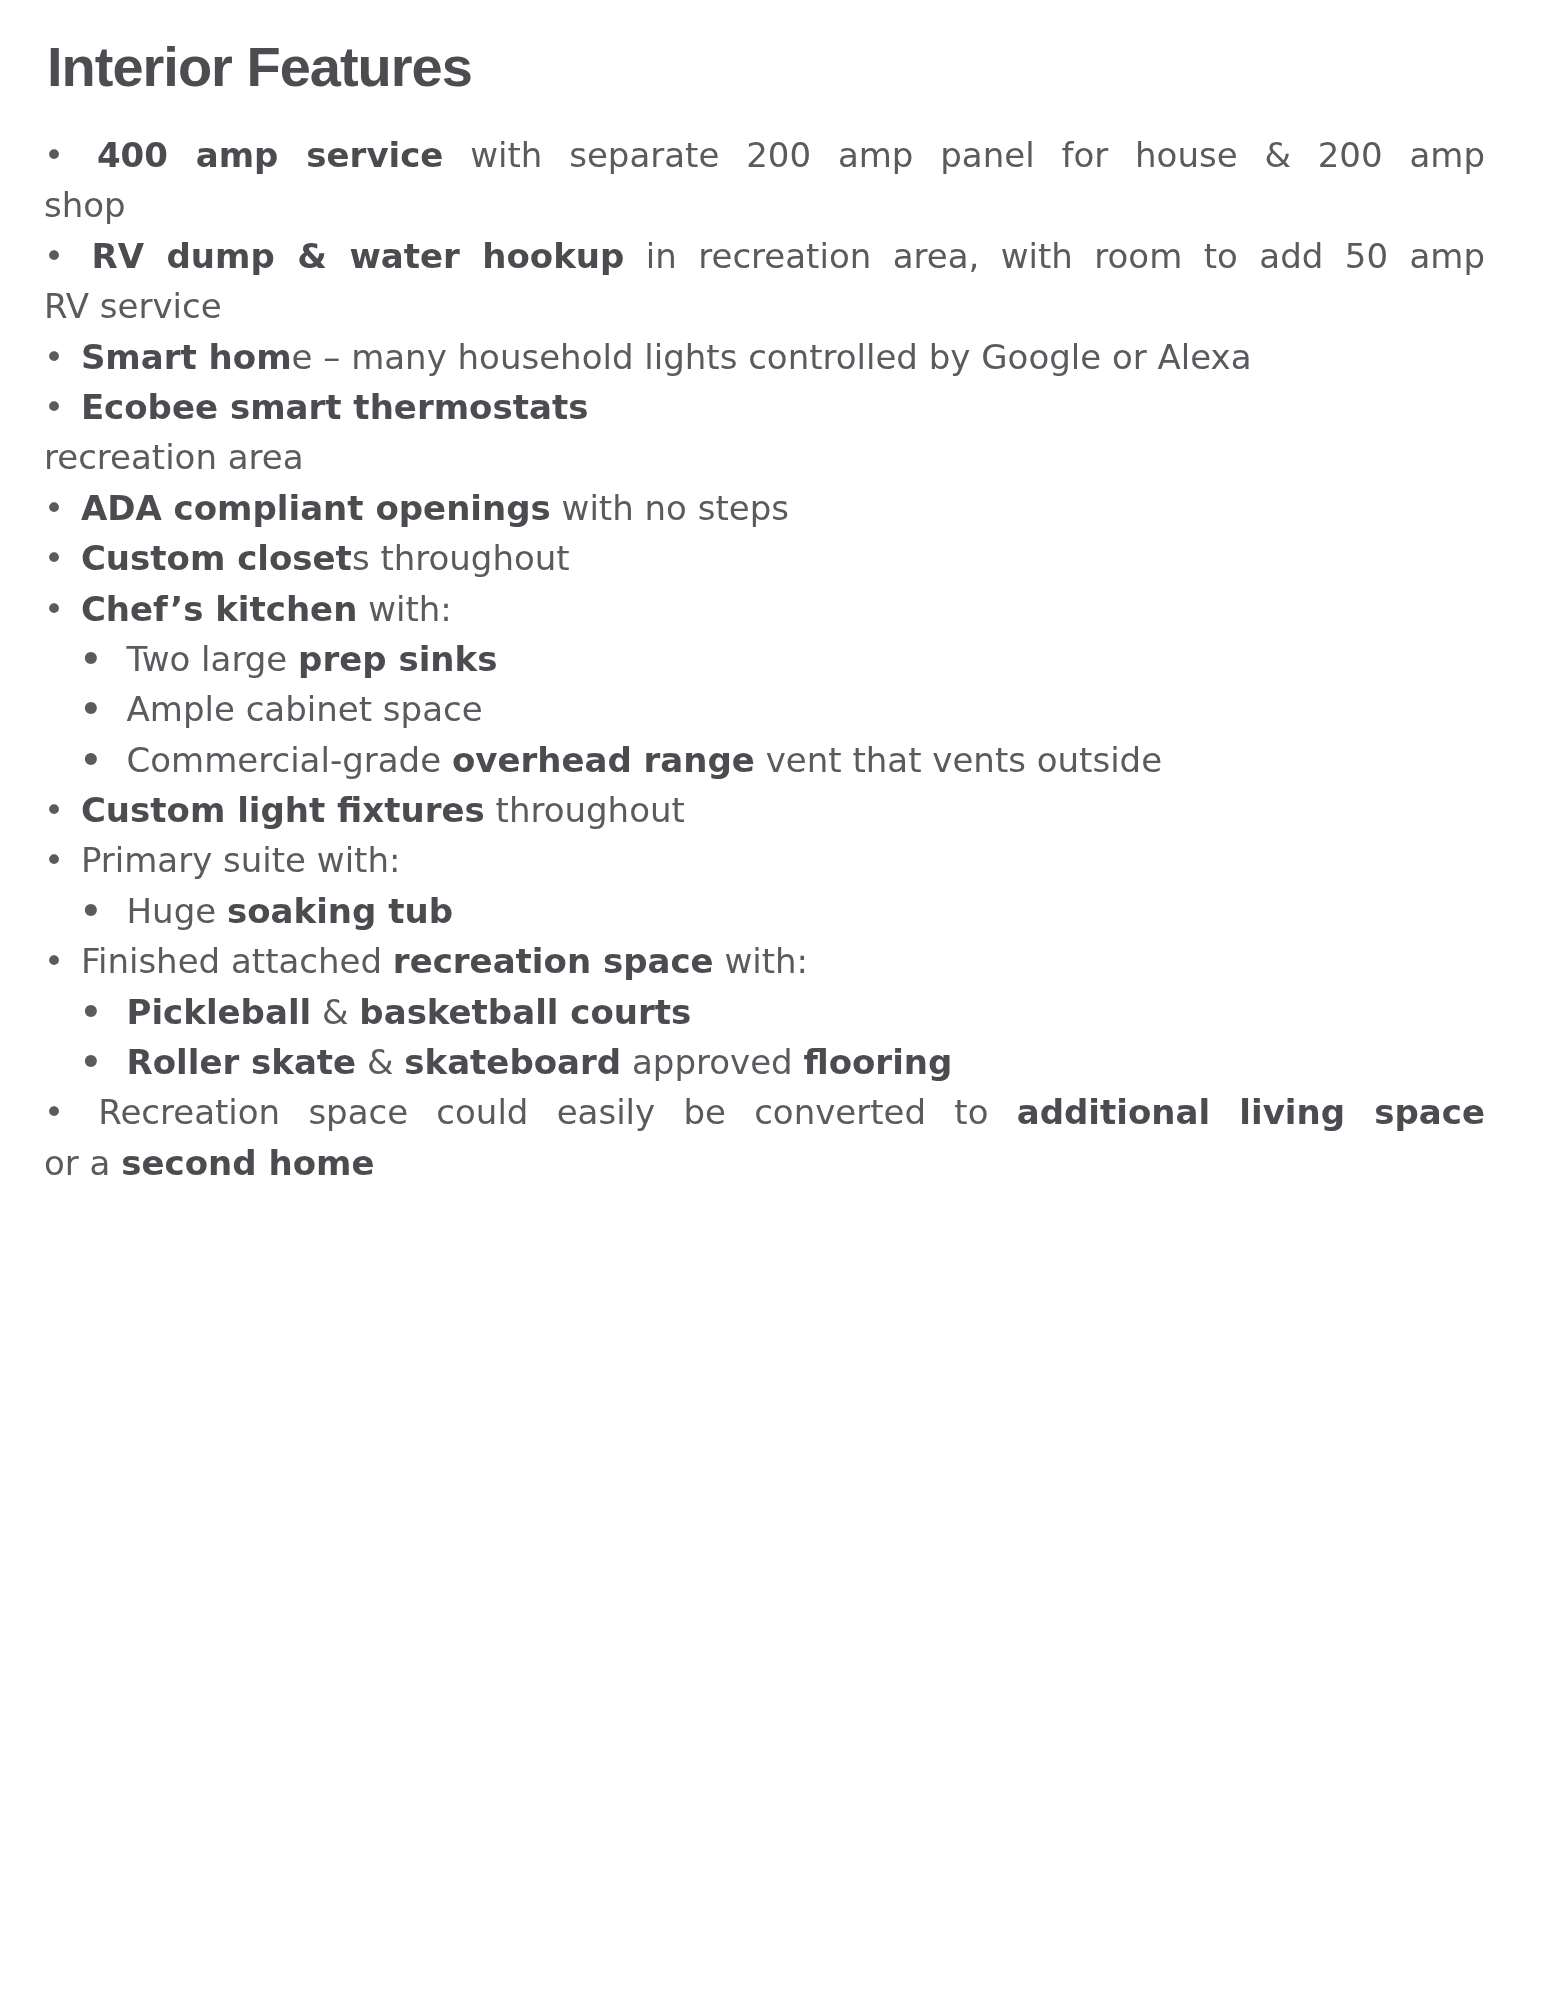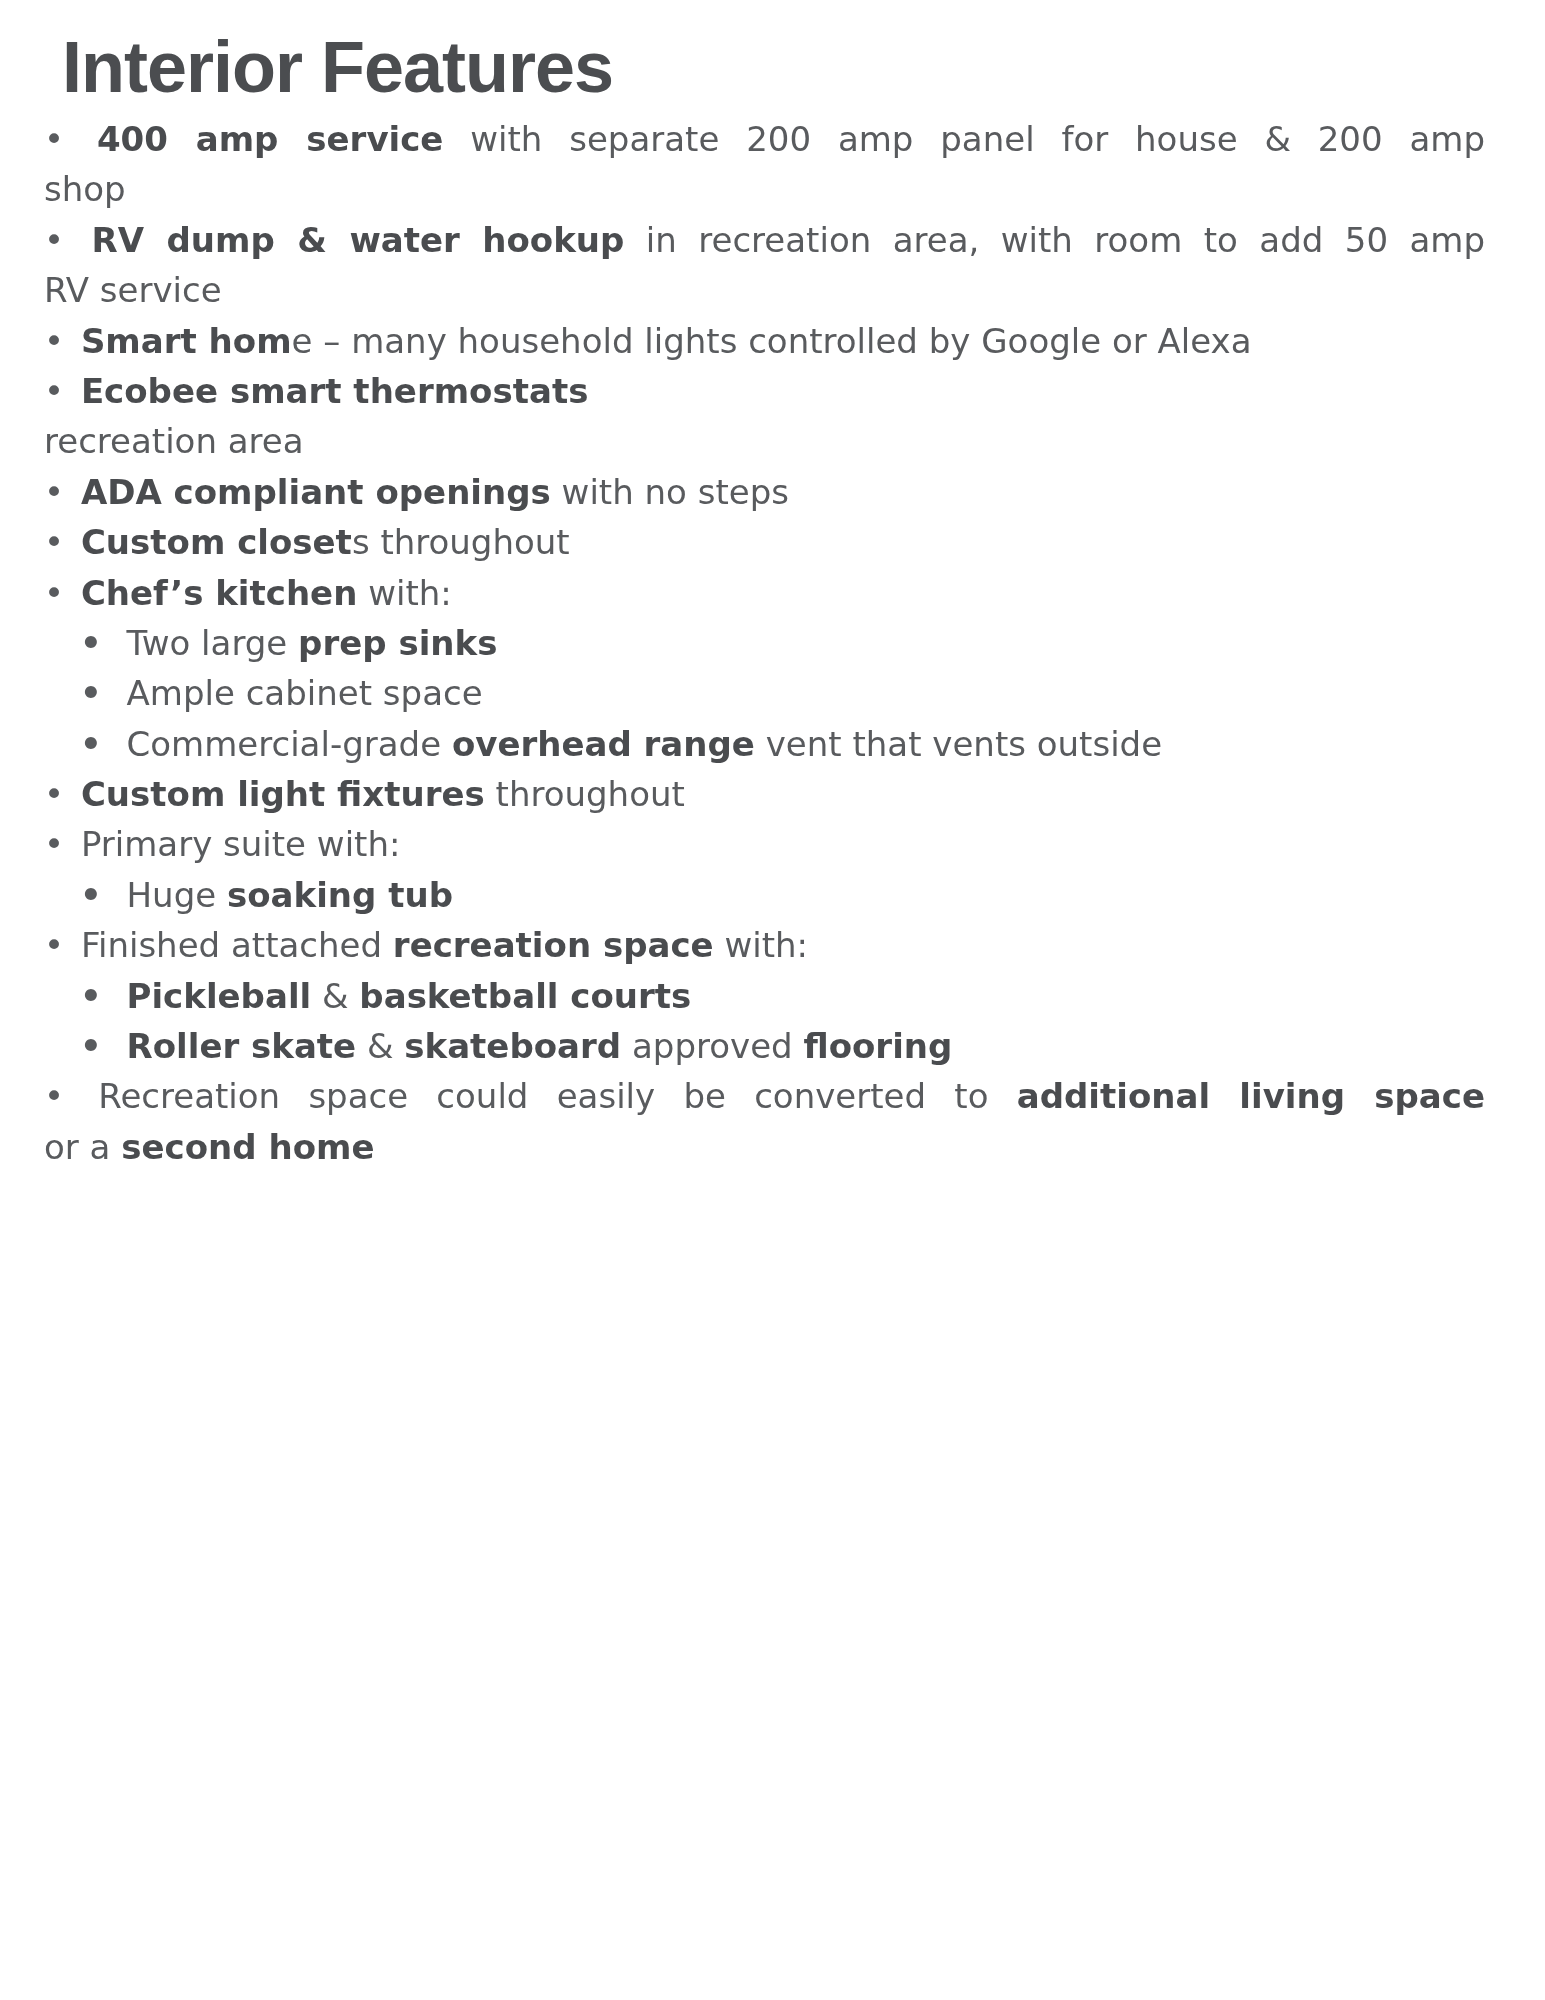--- a/index.html
+++ b/index.html
@@ -13,28 +13,28 @@
     overflow: hidden;
     font-family: "DejaVu Sans", "Liberation Sans", sans-serif;
   }
   .page {
     padding: 18px 60px 0 44px;
     background: var(--bg, #ffffff);
   }
   .title {
     font-family: "Liberation Sans", "DejaVu Sans", sans-serif;
     font-weight: 700;
-    font-size: 72px;
+    font-size: 56px;
     line-height: 86px;
     letter-spacing: -1px;
     color: var(--title-color, #4b4d50);
-    margin: 6px 0 0 18px;
+    margin: 6px 0 0 3px;
   }
   .features {
-    margin-top: 4px;
+    margin-top: 20px;
   }
   .line {
     font-size: 34px;
     line-height: 50.4px;
     height: 50.4px;
     color: var(--body-regular, #595b5e);
     white-space: normal;
     overflow: visible;
   }
   .line.just {

